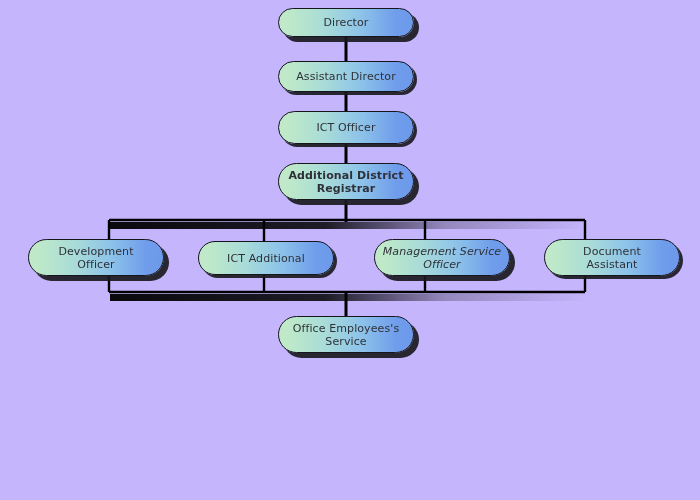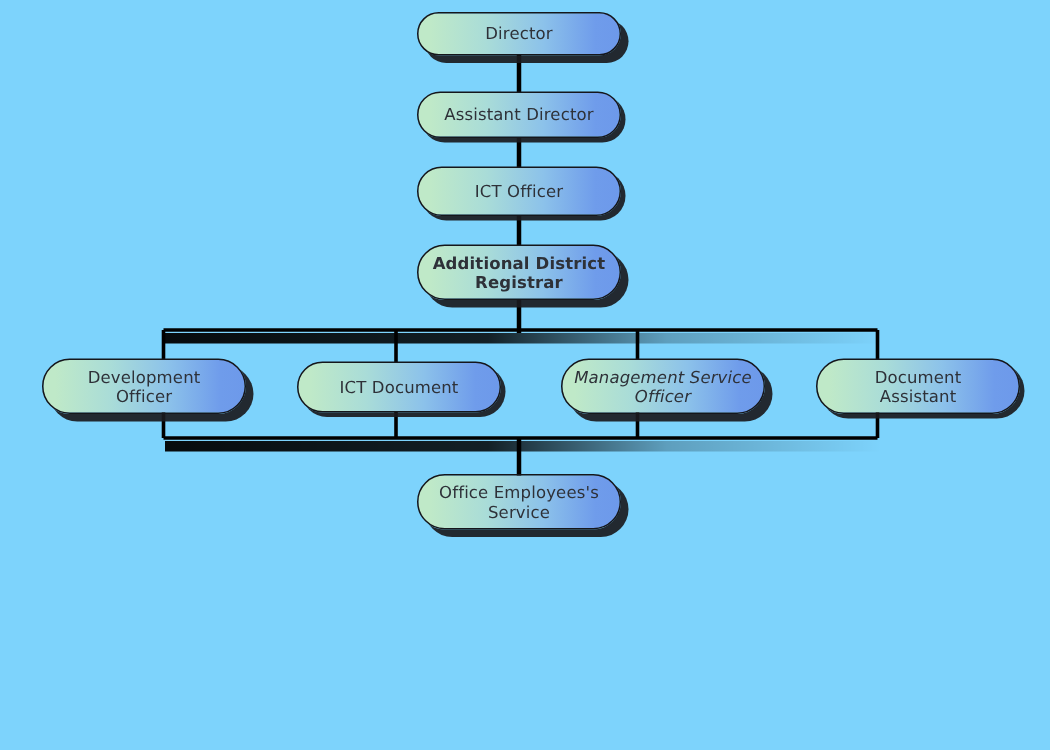--- a/index.html
+++ b/index.html
@@ -12,21 +12,21 @@
     width: 700px;
     height: 500px;
     font-family: "DejaVu Sans", sans-serif;
     overflow: hidden;
   }
 
   #chart-canvas {
     position: relative;
     width: 700px;
     height: 500px;
-    background: #7dd3fc;
+    background: #c4b5fd;
   }
 
   
   .edge-layer {
     position: absolute;
     left: 0;
     top: 0;
     width: 700px;
     height: 500px;
     z-index: 1;
@@ -132,21 +132,21 @@
     <span class="node-label">Additional District
 Registrar</span>
   </div>
 
   <div class="node" style="left:28px; top:239px; width:136px; height:37px;">
     <span class="node-label">Development
 Officer</span>
   </div>
 
   <div class="node soft" style="left:198px; top:241px; width:136px; height:34px;">
-    <span class="node-label">ICT Document</span>
+    <span class="node-label">ICT Additional</span>
   </div>
 
   <div class="node" style="left:374px; top:239px; width:136px; height:37px;font-style:italic;">
     <span class="node-label">Management Service
 Officer</span>
   </div>
 
   <div class="node soft" style="left:544px; top:239px; width:136px; height:37px;">
     <span class="node-label">Document
 Assistant</span>

